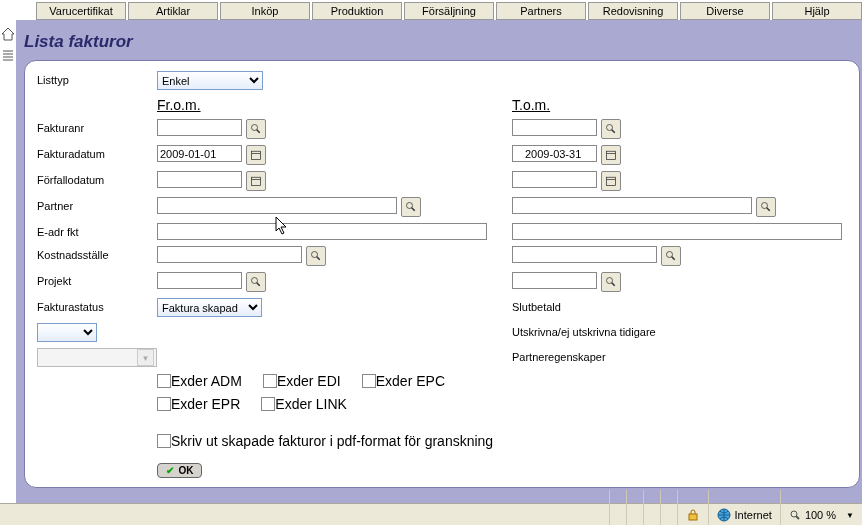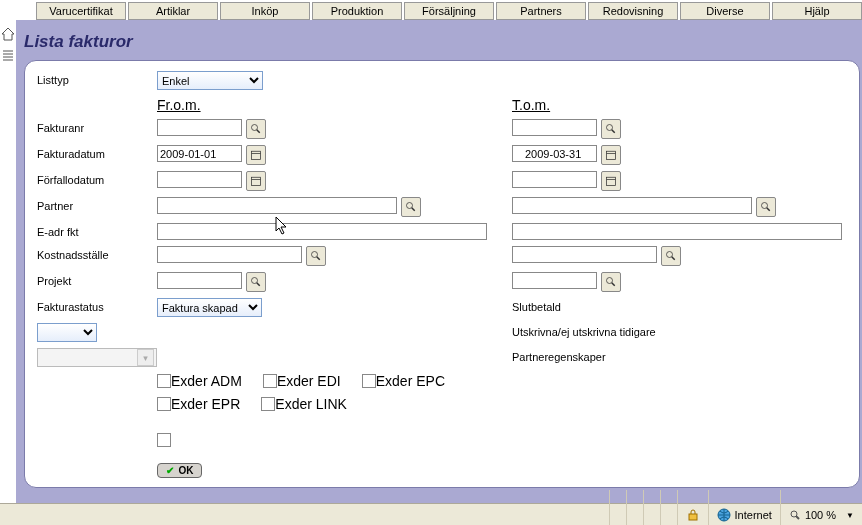--- a/index.html
+++ b/index.html
@@ -261,20 +261,21 @@
                   <span class="chkbox"></span>
                   <span>Exder LINK</span>
                 </span>
             </div>
           </div>
 
           <div></div>
           <div class="cell" style="grid-column:2 / span 3;padding-top:14px">
             <span class="chk">
                 <span class="chkbox"></span>
+                <span>Skriv ut skapade fakturor i pdf-format för granskning</span>
               </span>
           </div>
 
           <div></div>
           <div class="cell" style="padding-top:4px">
             <span class="okbtn">
                 <span class="tick">✔</span>
                 <span>OK</span>
               </span>
           </div>

